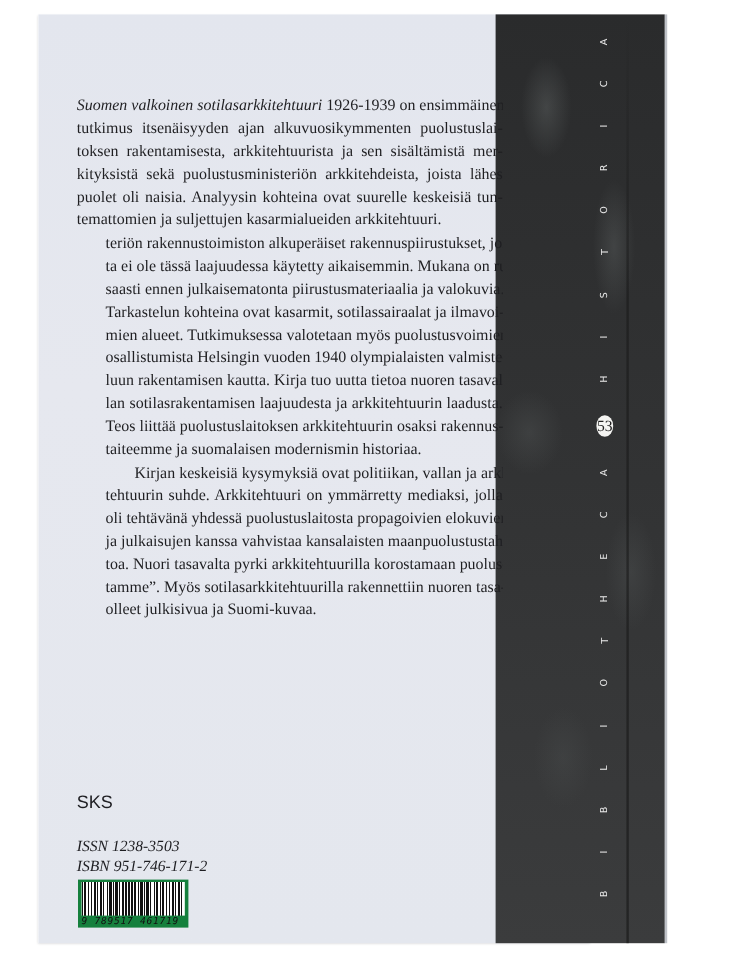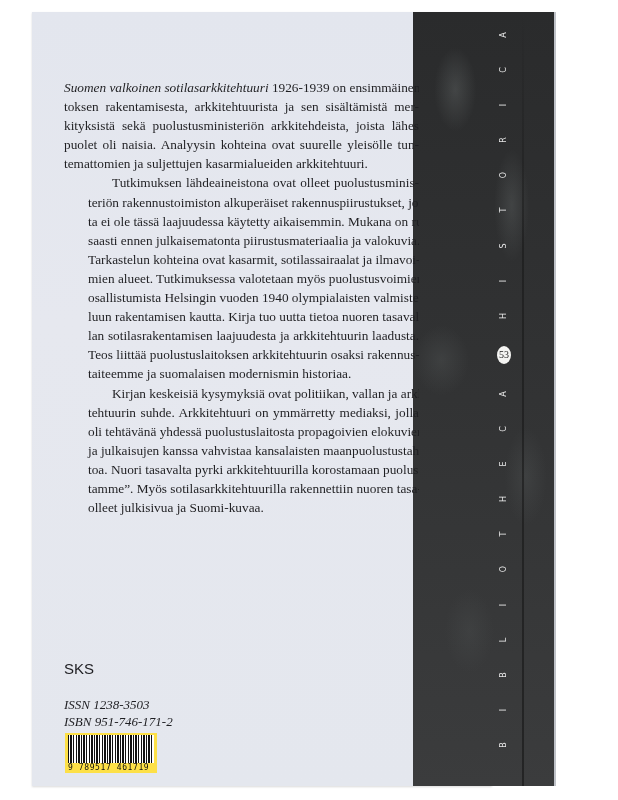--- a/index.html
+++ b/index.html
@@ -51,21 +51,21 @@
       color: #e8e8e8;
       transform: rotate(-90deg);
       line-height: 10px;
     }
     .spine-badge {
       width: 14px; height: 18px;
       border-radius: 50%;
       background: #f4f4f2;
       color: #222;
       font-family: "Liberation Serif", serif;
-      font-size: 10px;
+      font-size: 13px;
       display: flex; align-items: center; justify-content: center;
       transform: rotate(0deg);
     }
     .text-block {
       position: absolute;
       left: 64px; top: 78px;
       width: 355px;
       font-family: "Liberation Serif", serif;
       font-size: 13.3px;
       line-height: 19.1px;
@@ -92,22 +92,23 @@
       font-size: 13px;
       color: #1e1e22;
       font-style: italic;
     }
     .issn { top: 697px; }
     .isbn { top: 714px; }
     .barcode {
       position: absolute;
       left: 65px; top: 733px;
       width: 92px; height: 40px;
-      background: #fde047;
+      background: #15803d;
       padding: 2px 3px 0 3px;
+      font-style: italic;
     }
     .bars {
       width: 86px; height: 28px;
       background: repeating-linear-gradient(90deg,
         #111 0px, #111 1px, #fff 1px, #fff 2px, #111 2px, #111 4px, #fff 4px, #fff 5px,
         #111 5px, #111 6px, #fff 6px, #fff 8px, #111 8px, #111 9px, #fff 9px, #fff 10px,
         #111 10px, #111 12px, #fff 12px, #fff 13px);
     }
     .barcode-digits {
       font-family: "DejaVu Sans Mono", monospace;
@@ -145,27 +146,27 @@
       <div class="spine-letter">I</div>
       <div class="spine-letter">L</div>
       <div class="spine-letter">B</div>
       <div class="spine-letter">I</div>
       <div class="spine-letter">B</div>
     </div>
 
   <div class="text-block" id="text-block">
       <p>
         <span class="line"><span class="ital">Suomen valkoinen sotilasarkkitehtuuri</span> 1926-1939 on ensimmäinen</span>
+        <span class="line">tutkimus itsenäisyyden ajan alkuvuosikymmenten puolustuslai-</span>
         <span class="line">toksen rakentamisesta, arkkitehtuurista ja sen sisältämistä mer-</span>
         <span class="line">kityksistä sekä puolustusministeriön arkkitehdeista, joista lähes</span>
-        <span class="line">puolet oli naisia. Analyysin kohteina ovat suurelle yleisölle tun-</span>
+        <span class="line">puolet oli naisia. Analyysin kohteina ovat suurelle keskeisiä tun-</span>
         <span class="line last">temattomien ja suljettujen kasarmialueiden arkkitehtuuri.</span>
       </p>
       <p>
-        <span class="line" style="padding-left: 24px;">Tutkimuksen lähdeaineistona ovat olleet puolustusminis-</span>
         <span class="line">teriön rakennustoimiston alkuperäiset rakennuspiirustukset, joi-</span>
         <span class="line">ta ei ole tässä laajuudessa käytetty aikaisemmin. Mukana on run-</span>
         <span class="line">saasti ennen julkaisematonta piirustusmateriaalia ja valokuvia.</span>
         <span class="line">Tarkastelun kohteina ovat kasarmit, sotilassairaalat ja ilmavoi-</span>
         <span class="line">mien alueet. Tutkimuksessa valotetaan myös puolustusvoimien</span>
         <span class="line">osallistumista Helsingin vuoden 1940 olympialaisten valmiste-</span>
         <span class="line">luun rakentamisen kautta. Kirja tuo uutta tietoa nuoren tasaval-</span>
         <span class="line">lan sotilasrakentamisen laajuudesta ja arkkitehtuurin laadusta.</span>
         <span class="line">Teos liittää puolustuslaitoksen arkkitehtuurin osaksi rakennus-</span>
         <span class="line last">taiteemme ja suomalaisen modernismin historiaa.</span>

